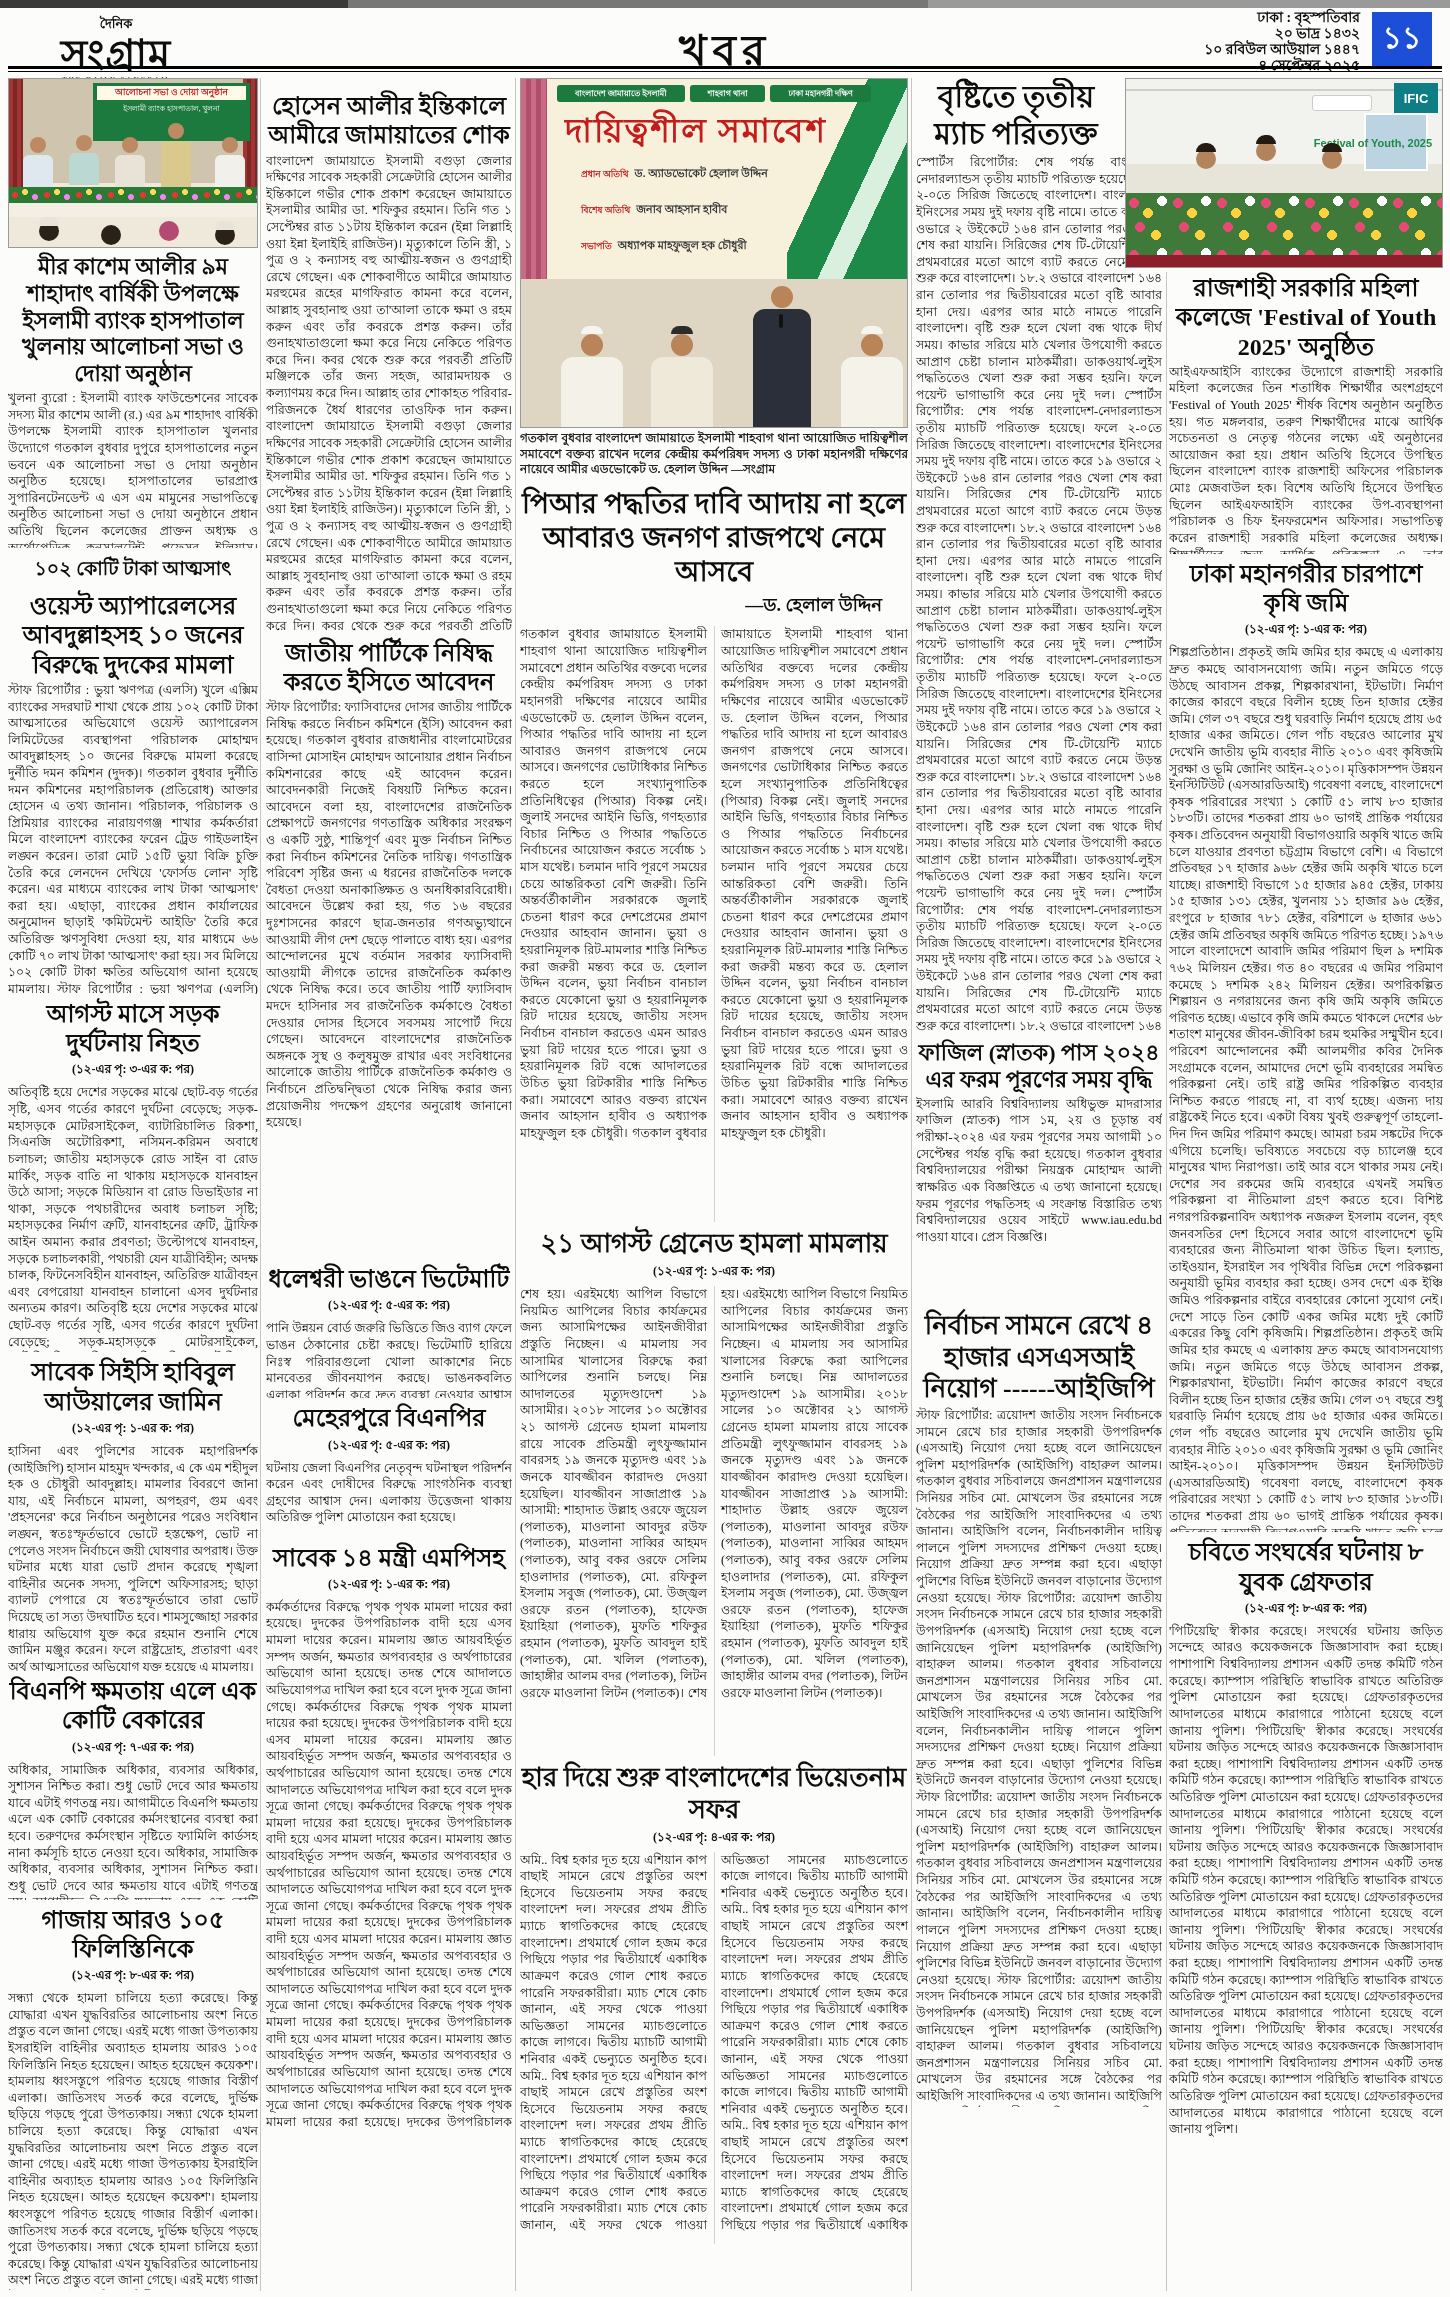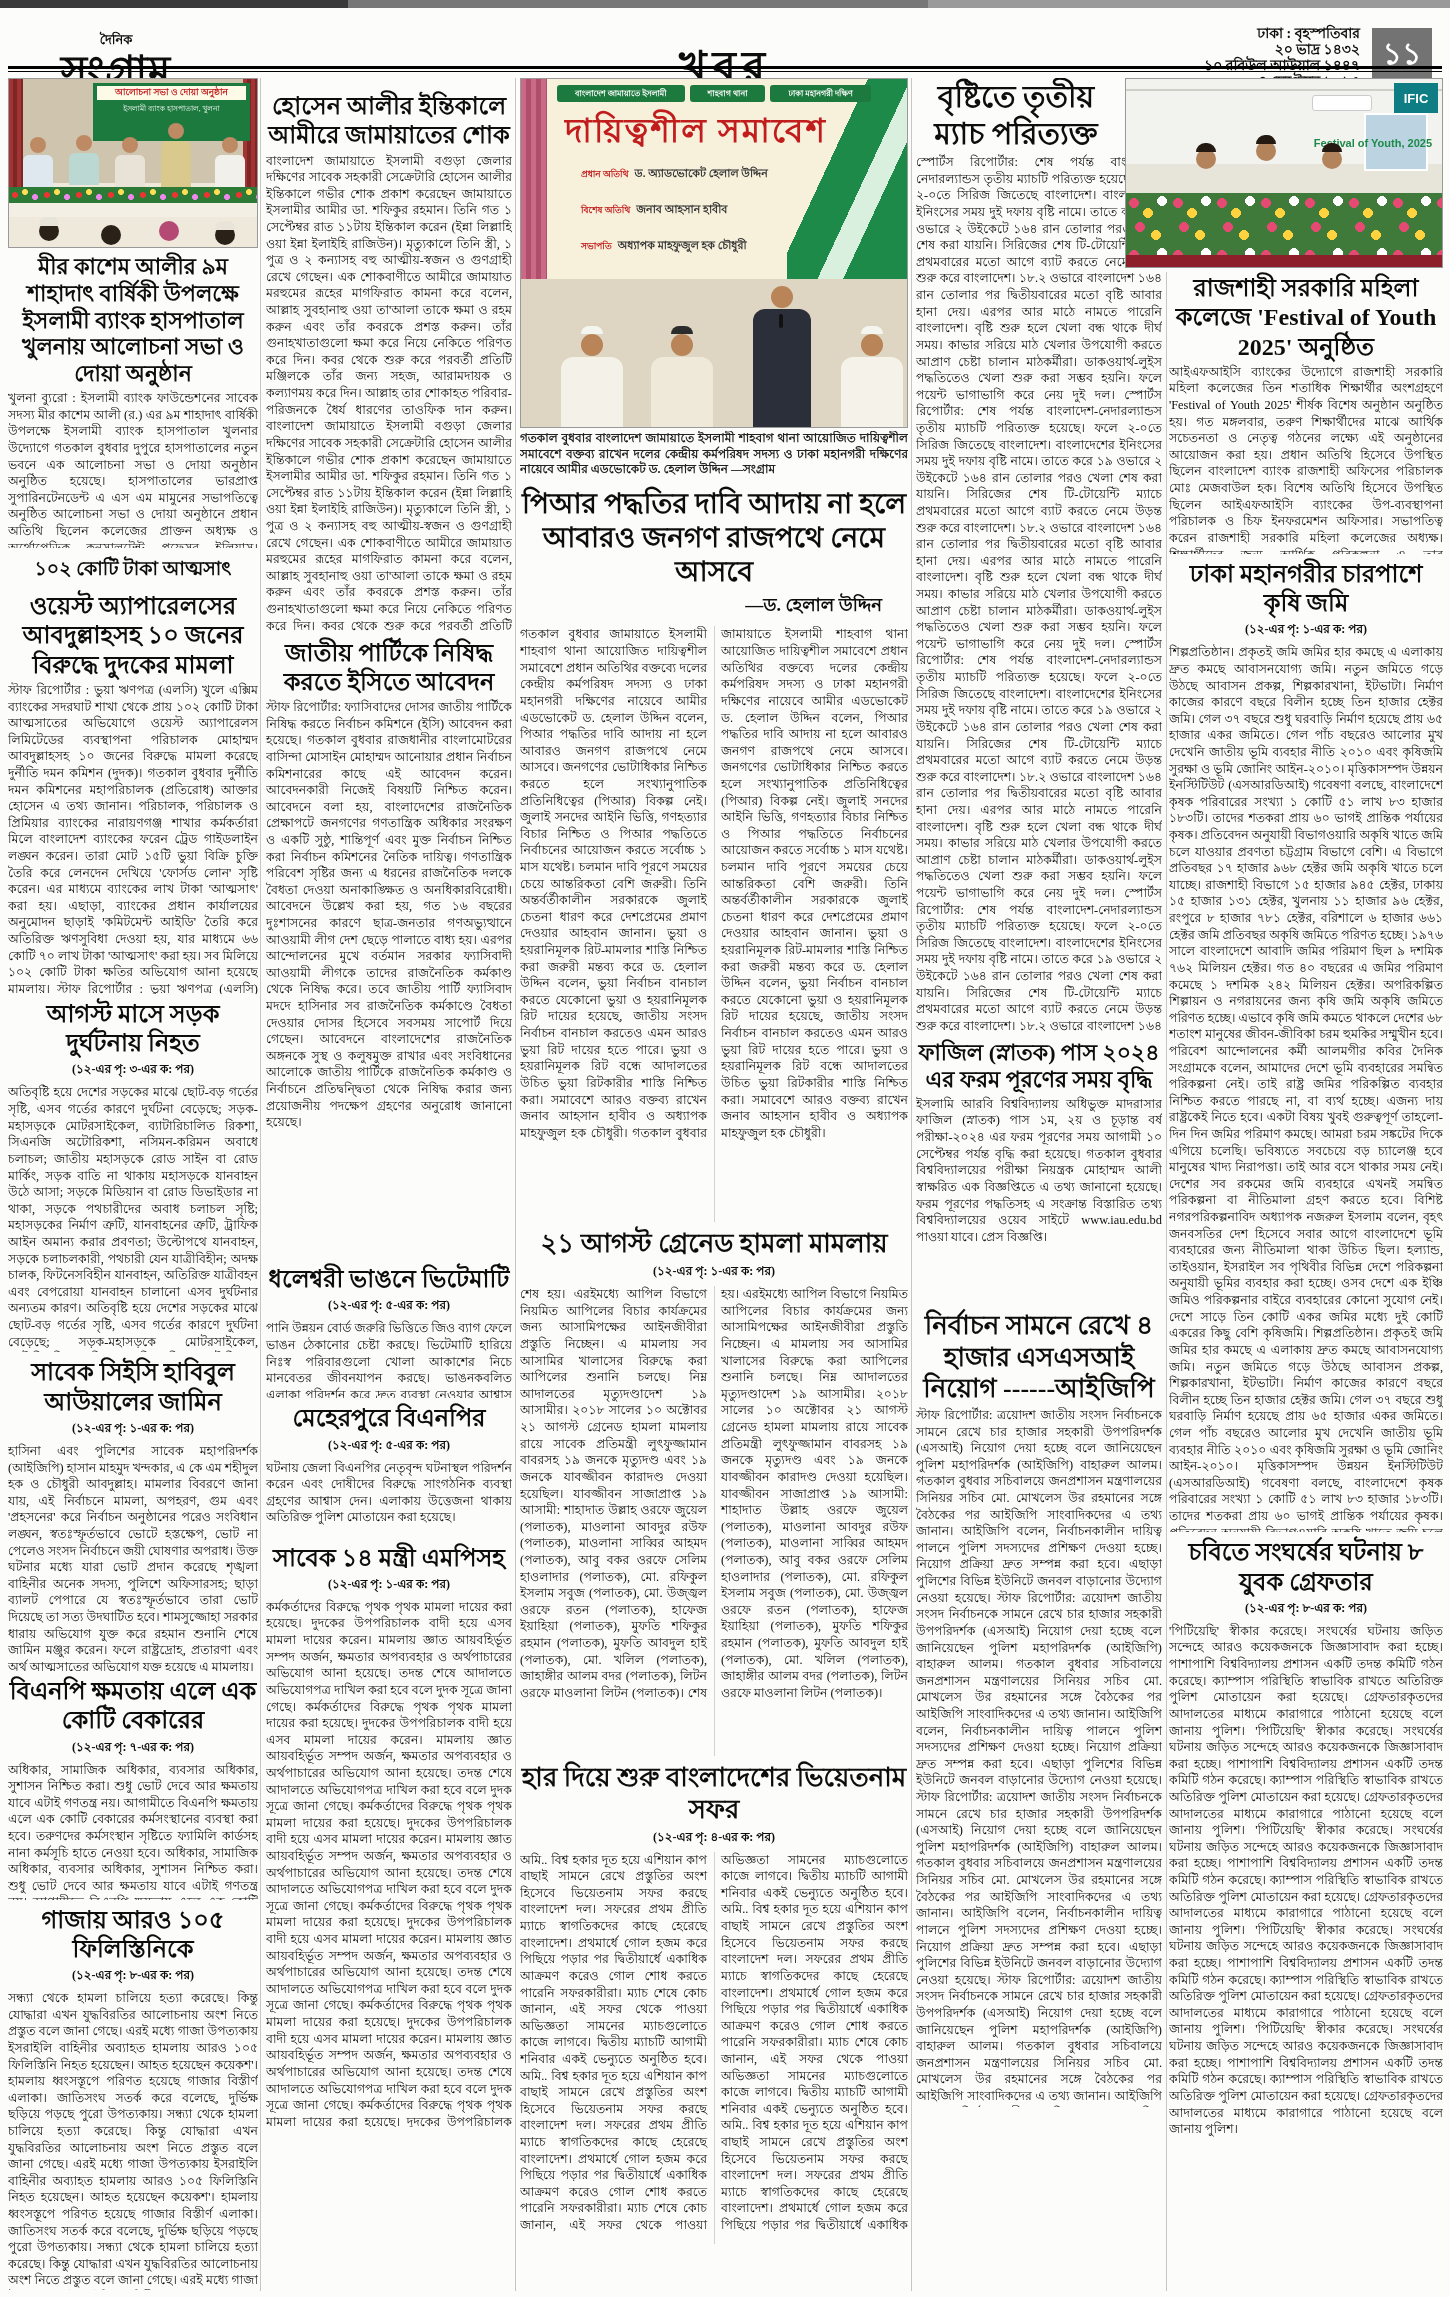--- a/index.html
+++ b/index.html
@@ -1,27 +1,27 @@
 <!DOCTYPE html>
 <html><head>
 <meta charset="utf-8">
 <style>
   html,body{margin:0;padding:0;background:#888;}
   .page{position:relative;width:1450px;height:2297px;background:#fcfcfa;color:#0d0d0d;
         font-family:"Liberation Serif","DejaVu Serif",serif;overflow:hidden;margin:0 auto;}
   .scan-strip{position:absolute;left:0;top:0;width:100%;height:8px;background:linear-gradient(90deg,#3a3a3a 0 24%,#777 24% 64%,#9a9a9a 64% 100%);}
   
-  .hdr{position:absolute;left:0;top:24px;width:100%;height:68px;border-radius:12px;}
+  .hdr{position:absolute;left:0;top:8px;width:100%;height:68px;border-radius:12px;}
   .masthead{position:absolute;left:26px;top:6px;width:180px;text-align:center;}
   .masthead .top{font-size:13px;font-weight:bold;}
   .masthead .main{font-size:40px;font-weight:bold;line-height:1;letter-spacing:1px;}
   .masthead .sub{font-size:7px;letter-spacing:2px;color:#222;}
   .section-title{position:absolute;left:0;right:0;top:10px;text-align:center;font-size:42px;font-weight:bold;letter-spacing:6px;}
   .dateline{position:absolute;right:90px;top:2px;text-align:right;font-size:14px;font-weight:bold;line-height:1.15;}
-  .pageno{position:absolute;right:18px;top:4px;width:60px;height:54px;background:#737373;color:#fff;
+  .pageno{position:absolute;right:18px;top:4px;width:60px;height:54px;background:#1d4ed8;color:#fff;
           display:flex;align-items:center;justify-content:center;font-size:30px;font-weight:bold;}
   .hdr-rule1{position:absolute;left:8px;right:8px;top:66px;height:3px;background:#000;}
   .hdr-rule2{position:absolute;left:8px;right:8px;top:71px;height:1px;background:#000;}
   
   .col{position:absolute;top:78px;height:2212px;overflow:hidden;}
   #col1{left:8px;width:250px;}
   #col2{left:266px;width:246px;}
   #col34{left:520px;width:388px;}
   #col5{left:916px;width:246px;}
   #col6{left:1125px;width:318px;}

